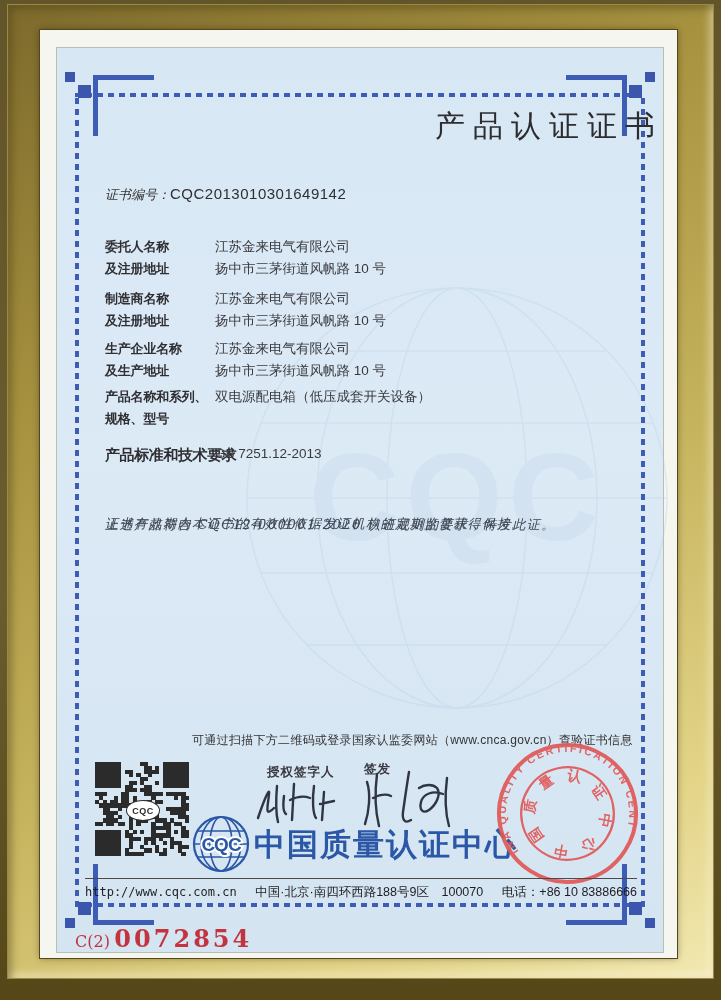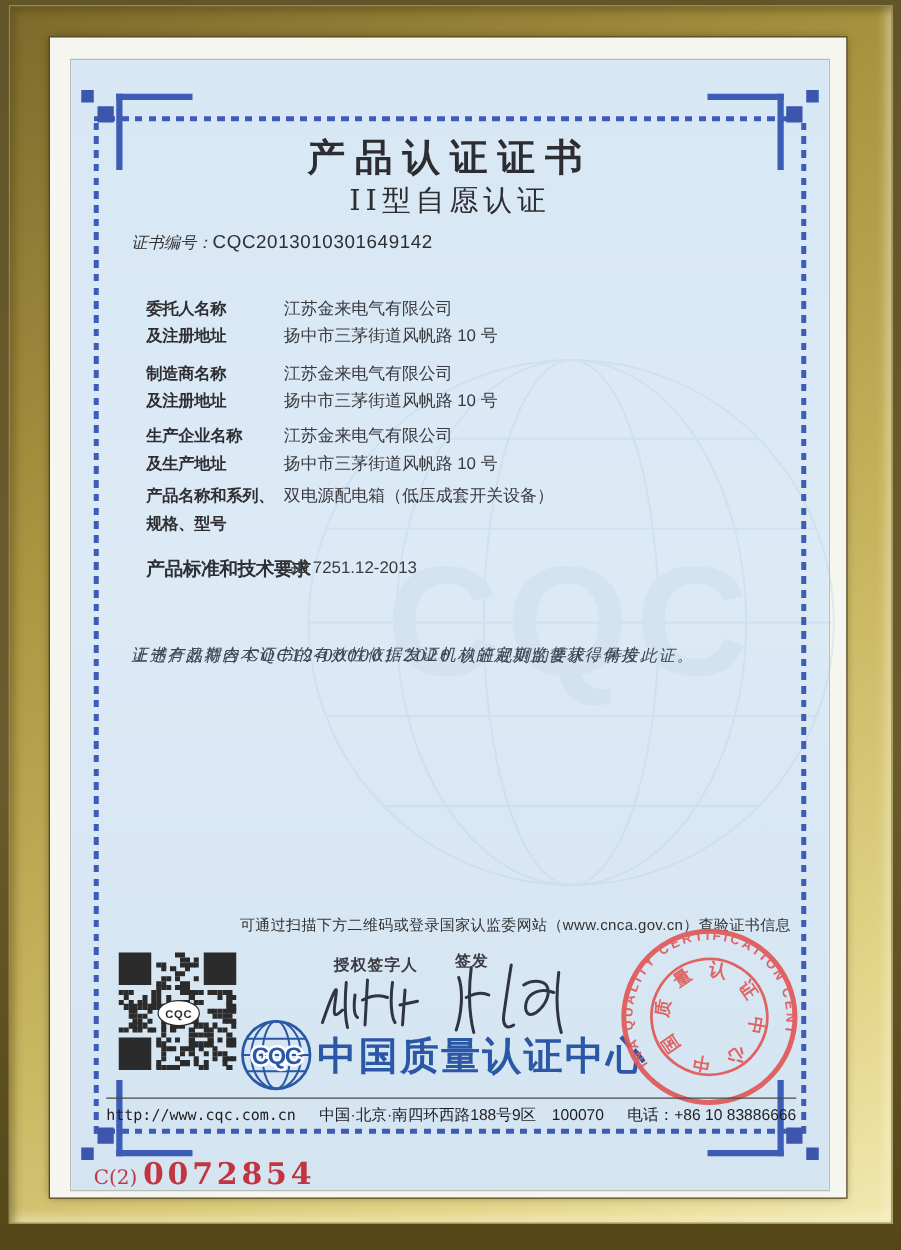--- a/index.html
+++ b/index.html
@@ -23,30 +23,30 @@
   .dot-v.left{left:18px;} .dot-v.right{right:18px;}
   .cornerL{width:56px;height:56px;border:0 solid #3d5cb5;}
   .cornerL.tl{left:36px;top:27px;border-left-width:5px;border-top-width:5px;}
   .cornerL.tr{right:36px;top:27px;border-right-width:5px;border-top-width:5px;}
   .cornerL.bl{left:36px;bottom:27px;border-left-width:5px;border-bottom-width:5px;}
   .cornerL.br{right:36px;bottom:27px;border-right-width:5px;border-bottom-width:5px;}
   .sq{background:#3c55ad;}
   .sq.s10{width:10px;height:10px;} .sq.s13{width:13px;height:13px;}
   
   .kai{font-family:"DejaVu Serif",serif;font-style:italic;}
-  .title{position:absolute;top:58px;left:0;width:100%;text-align:center;
-      font-size:30px;font-weight:bold;letter-spacing:8px;color:#2d2d31;}
+  .title{position:absolute;top:58px;left:0;width:100%;text-align:right;
+      font-size:30px;font-weight:normal;letter-spacing:8px;color:#2d2d31;}
   .subtitle{position:absolute;top:97px;left:0;width:100%;text-align:center;
       font-family:"DejaVu Serif",serif;font-size:23px;letter-spacing:4px;color:#2e2e32;}
   .certline{position:absolute;left:48px;top:137px;font-size:13px;color:#333;}
   .certline .val{font-family:"Liberation Sans",sans-serif;font-style:normal;font-size:15px;color:#2f2f33;letter-spacing:.5px;}
   .dates{position:absolute;left:375px;top:133px;font-size:13px;color:#333;line-height:26px;}
   .dates .val{font-family:"Liberation Sans",sans-serif;font-style:normal;font-size:14px;font-weight:600;color:#2c2c30;letter-spacing:.5px;}
   .frow{position:absolute;left:48px;right:30px;}
-  .fline{position:relative;height:22px;margin-left:12px;}
+  .fline{position:relative;height:22px;}
   .flabel{position:absolute;left:0;font-size:13px;font-weight:bold;color:#2f2f33;letter-spacing:-.2px;white-space:nowrap;}
   .fvalue{position:absolute;left:110px;font-size:13.5px;color:#3a3a3e;white-space:nowrap;}
   .stmt{position:absolute;left:48px;font-size:13px;letter-spacing:1.5px;color:#3f4754;white-space:nowrap;}
   .qrnote{position:absolute;left:135px;top:684px;font-size:12px;color:#333;letter-spacing:.3px;}
   .siglabel{position:absolute;font-size:12.5px;color:#3a3a40;font-weight:600;letter-spacing:1px;}
   .orgname{position:absolute;left:197px;top:776px;font-size:31px;font-weight:bold;color:#2b57a7;letter-spacing:2px;white-space:nowrap;}
   .footline{position:absolute;left:28px;top:830px;width:552px;height:1px;background:#4a4a4a;}
   .footer{position:absolute;left:28px;top:836px;width:552px;display:flex;justify-content:space-between;align-items:baseline;color:#1e1e22;}
   .footer .web{font-family:"DejaVu Sans Mono",monospace;font-size:12px;}
   .footer .addr,.footer .tel{font-size:12.5px;}
@@ -93,21 +93,20 @@
       <div class="sq s10" style="left:8px;top:24px"></div>
       <div class="sq s13" style="left:21px;top:37px"></div>
       <div class="sq s10" style="right:8px;top:24px"></div>
       <div class="sq s13" style="right:21px;top:37px"></div>
       <div class="sq s10" style="left:8px;bottom:24px"></div>
       <div class="sq s13" style="left:21px;bottom:37px"></div>
       <div class="sq s10" style="right:8px;bottom:24px"></div>
       <div class="sq s13" style="right:21px;bottom:37px"></div>
 
       <div class="title">产品认证证书</div>
-      <div class="subtitle">II型自愿认证</div>
 
       <div class="certline kai">
         <span>证书编号：</span><span class="val">CQC2013010301649142</span>
       </div>
 
       <div class="frow" style="top:190px">
         <div class="fline">
             <span class="flabel">委托人名称</span>
             <span class="fvalue">江苏金来电气有限公司</span>
           </div>

